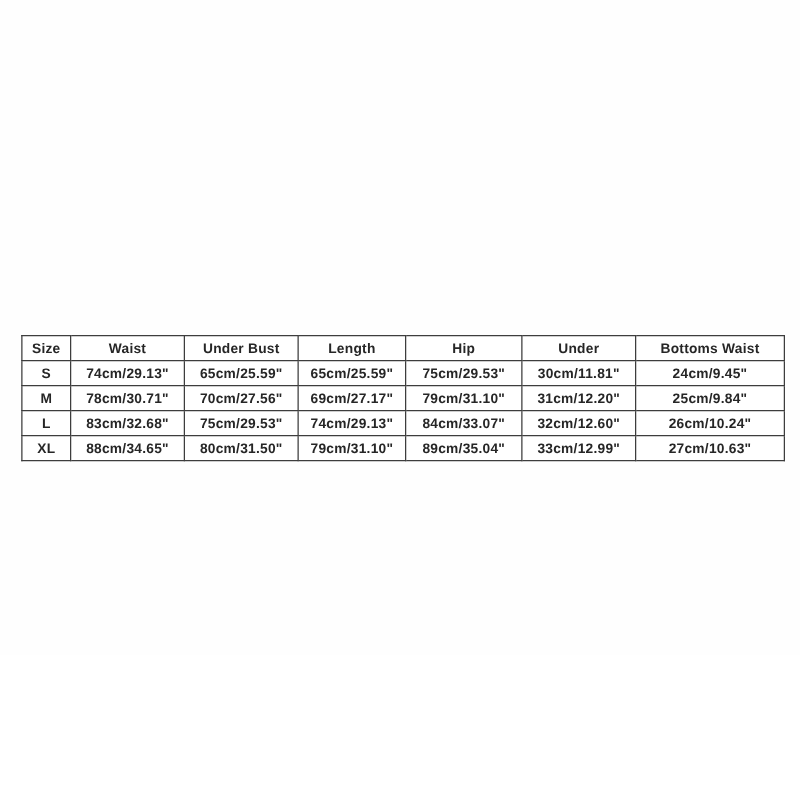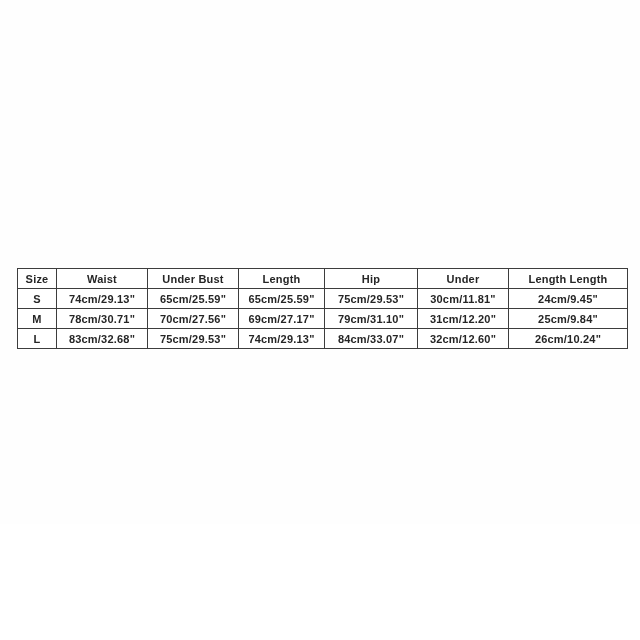--- a/index.html
+++ b/index.html
@@ -54,21 +54,21 @@
         <col style="width: 119px;">
       </colgroup>
     <thead>
       <tr id="head-row">
           <th>Size</th>
           <th>Waist</th>
           <th>Under Bust</th>
           <th>Length</th>
           <th>Hip</th>
           <th>Under</th>
-          <th>Length Length</th>
+          <th>Bottoms Waist</th>
         </tr>
     </thead>
     <tbody id="body-rows">
         <tr>
           <td>S</td>
           <td>74cm/29.13"</td>
           <td>65cm/25.59"</td>
           <td>65cm/25.59"</td>
           <td>75cm/29.53"</td>
           <td>30cm/11.81"</td>
@@ -85,15 +85,24 @@
         </tr>
         <tr>
           <td>L</td>
           <td>83cm/32.68"</td>
           <td>75cm/29.53"</td>
           <td>74cm/29.13"</td>
           <td>84cm/33.07"</td>
           <td>32cm/12.60"</td>
           <td>26cm/10.24"</td>
         </tr>
+        <tr>
+          <td>XL</td>
+          <td>88cm/34.65"</td>
+          <td>80cm/31.50"</td>
+          <td>79cm/31.10"</td>
+          <td>89cm/35.04"</td>
+          <td>33cm/12.99"</td>
+          <td>27cm/10.63"</td>
+        </tr>
       </tbody>
   </table>
 </div>
 
 </body></html>

